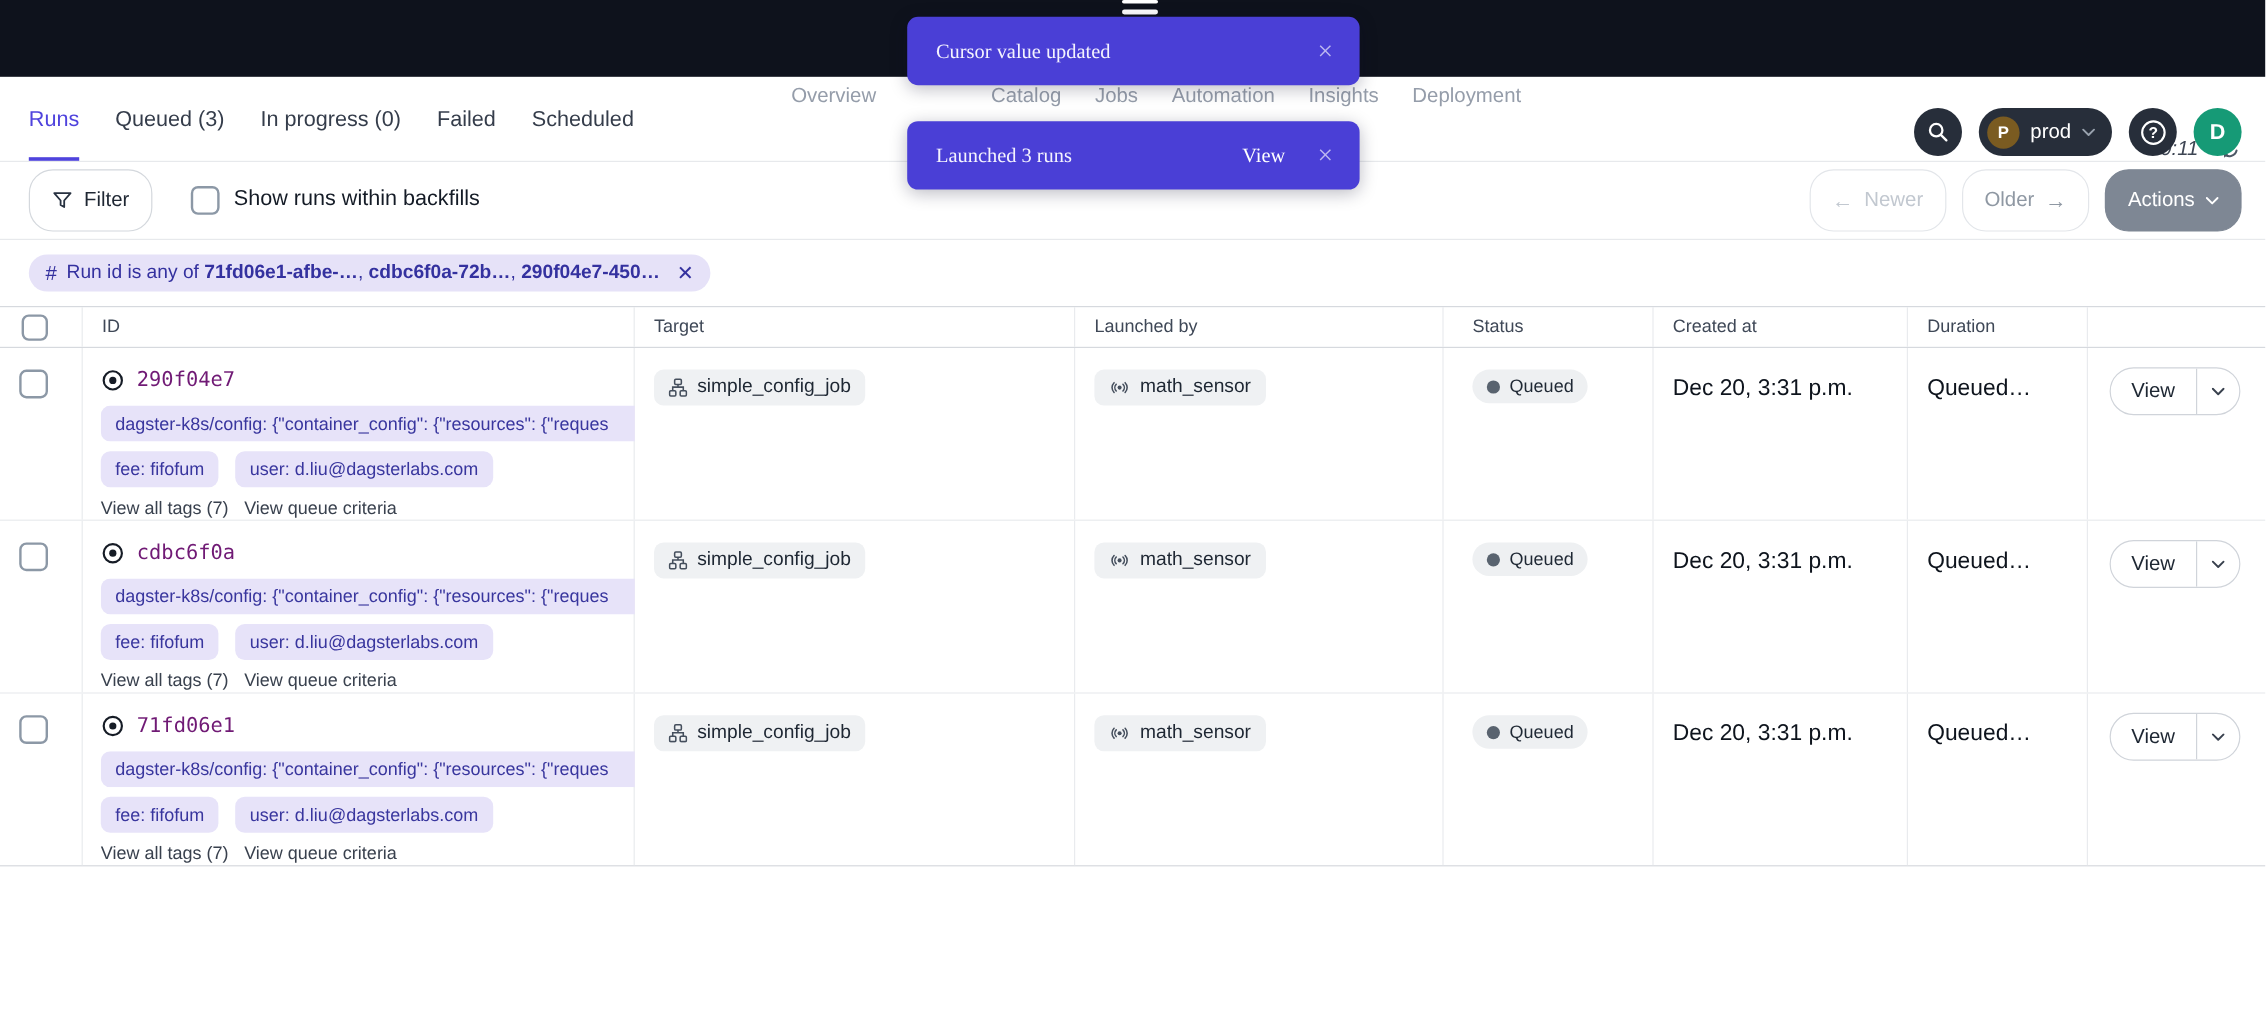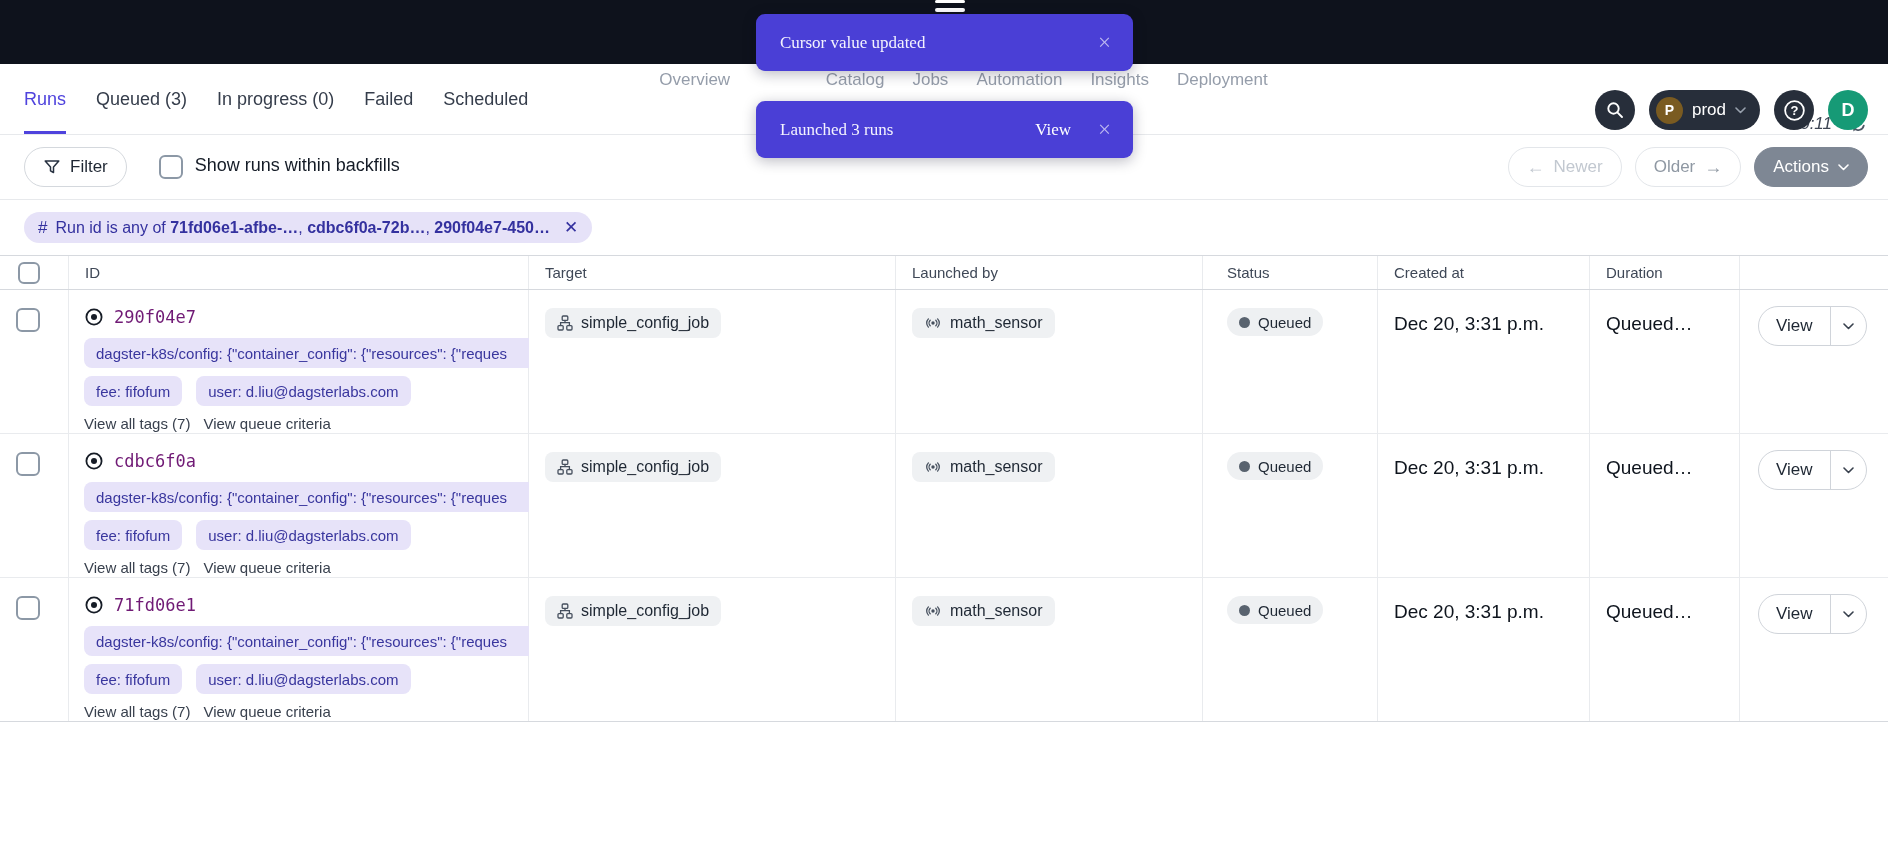--- a/index.html
+++ b/index.html
@@ -58,21 +58,21 @@
   .tab { display: flex; align-items: center; font-size: 18px; font-weight: 500; color: #353D4B;
          border-bottom: 3px solid transparent; padding-top: 3px; cursor: pointer; }
   .tab.active { color: #4F43DD; border-bottom-color: #4F43DD; }
   .tabs-right { margin-left: auto; display: flex; align-items: flex-end; gap: 16px; font-style: italic; }
   .timer { font-size: 17px; color: #3E4654; }
   .refresh { display: flex; cursor: pointer; }
 
   
   .filterrow { height: 65px; display: flex; align-items: center; padding: 0 20px 0 24px; border-bottom: 1px solid #E7E9EC; background:#fff; }
   .btn {
-    height: 40px; border-radius: 20px; border: 1px solid #D4D8DD; background: #fff;
+    height: 52px; border-radius: 20px; border: 1px solid #D4D8DD; background: #fff;
     display: inline-flex; align-items: center; gap: 9px; padding: 0 18px; font-size: 17px;
     color: #1F2733; cursor: pointer; white-space: nowrap;
   }
   .checkline { display: flex; align-items: flex-start; gap: 12px; margin-left: 16px; cursor: pointer; padding-left: 16px; }
   .checkbox { width: 24px; height: 24px; border: 2px solid #8C98A6; border-radius: 6px; background: #fff; flex: none; cursor: pointer; }
   .checklabel { font-size: 18px; color: #141B26; }
   .toolbar-right { margin-left: auto; display: flex; align-items: center; gap: 13px; }
   .btn.disabled { border-color: #E3E6EA; color: #C2C8D0; cursor: default; }
   .btn.semi { border-color: #E3E6EA; color: #8F98A3; }
   .btn.gray-solid { background: #7E8794; border-color: #7E8794; color: #fff; }

